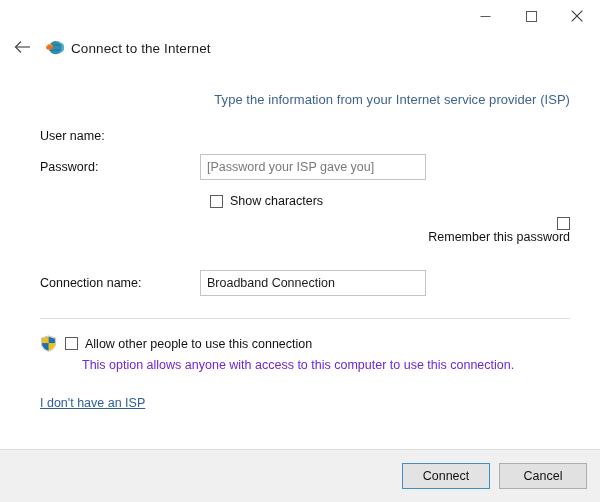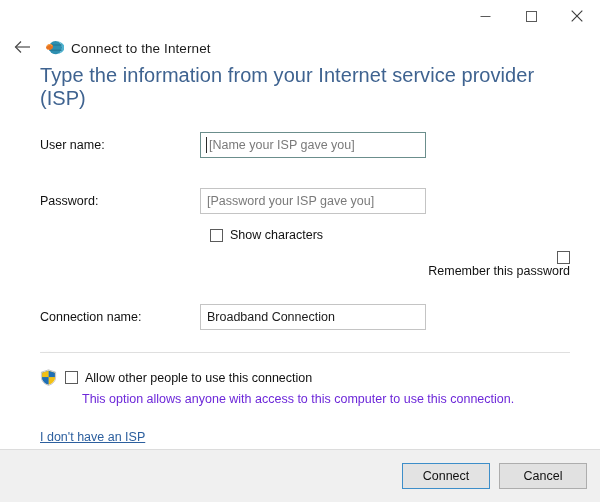--- a/index.html
+++ b/index.html
@@ -62,24 +62,26 @@
     color: #1c1c1c;
     letter-spacing: 0.1px;
   }
 
   
   .content {
     position: relative;
     padding: 0 30px;
   }
   .heading {
-    margin-left: 10px;
-    font-size: 20px;
+    margin-top: 28px;
+    margin-left: 10px;
+    font-size: 13px;
     color: #3f6390;
     letter-spacing: 0.05px;
+    text-align: right;
   }
 
   .form {
     margin-top: 22px;
     margin-left: 10px;
     position: relative;
   }
   .row {
     display: flex;
     align-items: center;
@@ -269,27 +271,23 @@
 </div>
 
 <div class="content">
 
   <div class="heading">Type the information from your Internet service provider (ISP)</div>
 
   <div class="form">
 
     <div class="row">
       <div class="label">User name:</div>
-      <div class="field focused">
-        <span class="caret"></span>
-        <span class="ph">[Name your ISP gave you]</span>
-      </div>
-    </div>
-
-    <div class="row" style="margin-top:30px;">
+    </div>
+
+    <div class="row" style="margin-top:11px;">
       <div class="label">Password:</div>
       <div class="field">
         <span>[Password your ISP gave you]</span>
       </div>
     </div>
 
     <div class="checkrow" style="margin-top:14px;">
       <span class="cbox"></span>
       <span class="cblabel">Show characters</span>
     </div>

